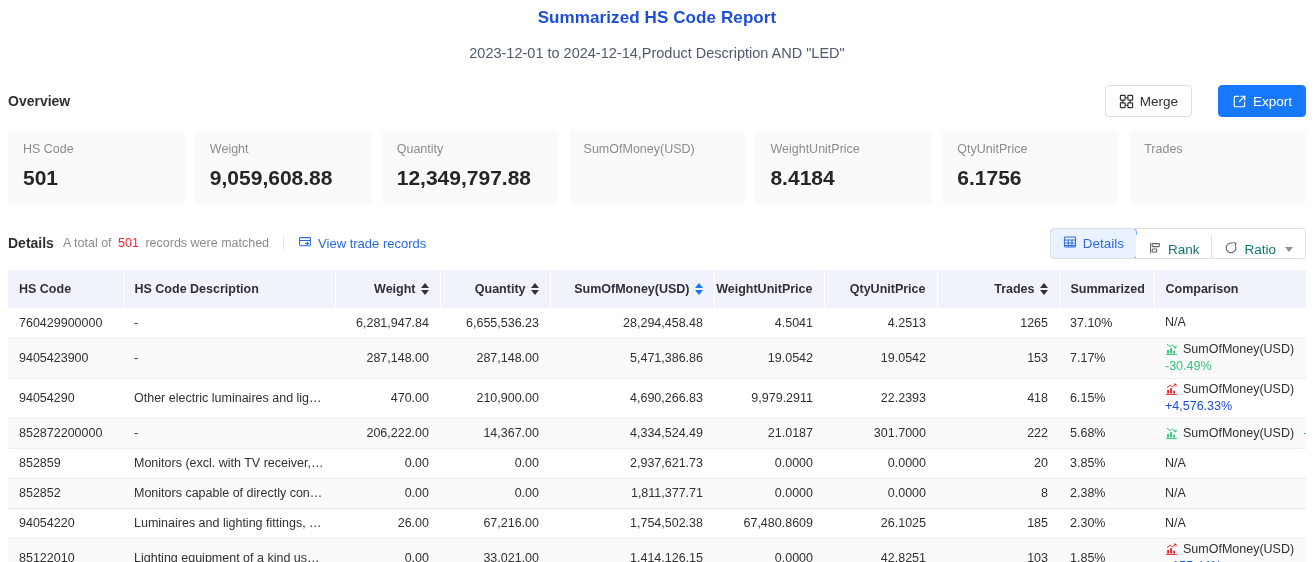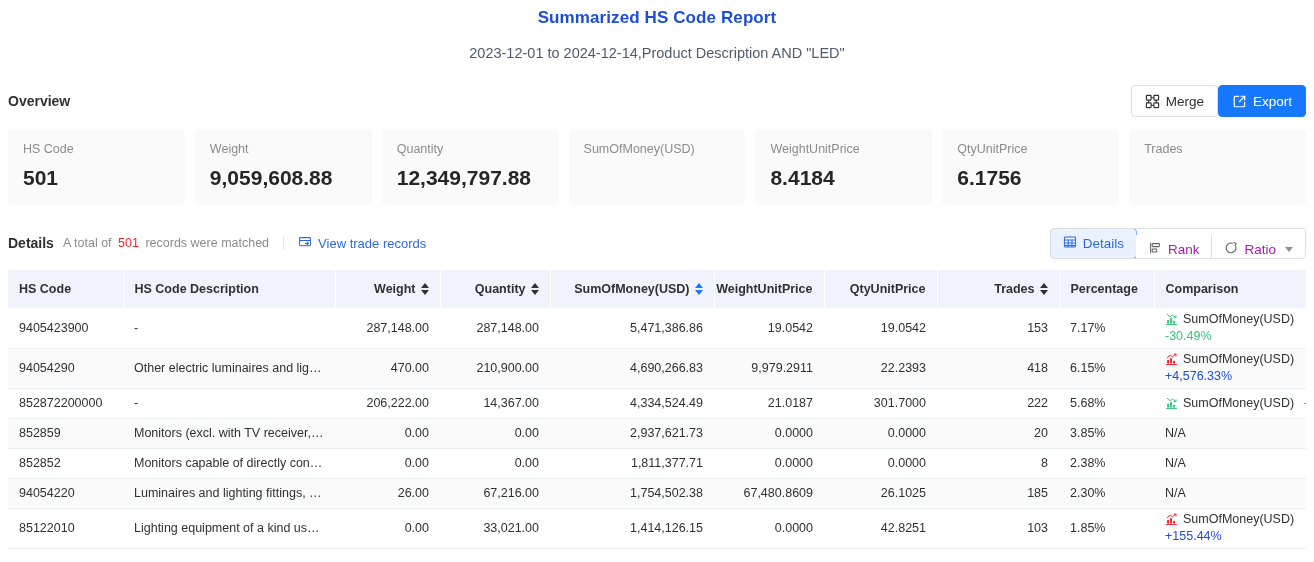--- a/index.html
+++ b/index.html
@@ -35,21 +35,21 @@
     justify-content: space-between;
     padding: 0 8px 0 8px;
     margin-top: 23px;
     height: 34px;
   }
   .overview-label {
     font-size: 14px;
     font-weight: 700;
     color: #303133;
   }
-  .overview-actions { display: flex; align-items: center; gap: 0; }
+  .overview-actions { display: flex; align-items: center; gap: 26px; }
 
   .btn {
     display: inline-flex;
     align-items: center;
     gap: 6px;
     height: 32px;
     padding: 0 13px;
     font-size: 13.5px;
     border-radius: 4px;
     cursor: pointer;
@@ -127,21 +127,21 @@
     border-radius: 4px;
     overflow: hidden;
     height: 31px;
     background: #fff;
   }
   .seg {
     display: inline-flex; align-items: center; gap: 6px;
     padding: 0 12px;
     height: 100%;
     font-size: 13.5px;
-    color: #a21caf;
+    color: #0f766e;
     cursor: pointer;
     border-right: 1px solid #dcdfe6;
     background: #fff;
     white-space: nowrap;
     margin-top: 12px;
   }
   .seg:last-child { border-right: none; }
   .seg.active {
     background: #eaf2ff;
     color: #2d6ae0;
@@ -408,31 +408,47 @@
           <div class="th-inner right">
             <span>Trades</span>
             <span class="sorter">
                 <i class="up"></i>
                 <i class="down"></i>
               </span>
           </div>
         </th>
         <th>
           <div class="th-inner">
-              <span>Percentage</span>
+              <span>Summarized</span>
             </div>
         </th>
         <th>
           <div class="th-inner">
               <span>Comparison</span>
             </div>
         </th>
       </tr>
     </thead>
     <tbody id="table-body">
+        <tr>
+          <td title="760429900000">760429900000</td>
+          <td title="-">-</td>
+          <td class="num" title="6,281,947.84">6,281,947.84</td>
+          <td class="num" title="6,655,536.23">6,655,536.23</td>
+          <td class="num" title="28,294,458.48">28,294,458.48</td>
+          <td class="num" title="4.5041">4.5041</td>
+          <td class="num" title="4.2513">4.2513</td>
+          <td class="num" title="1265">1265</td>
+          <td title="37.10%">37.10%</td>
+          <td>
+            <div class="cmp-wrap">
+              <span class="na">N/A</span>
+            </div>
+          </td>
+        </tr>
         <tr class="tall">
           <td title="9405423900">9405423900</td>
           <td title="-">-</td>
           <td class="num" title="287,148.00">287,148.00</td>
           <td class="num" title="287,148.00">287,148.00</td>
           <td class="num" title="5,471,386.86">5,471,386.86</td>
           <td class="num" title="19.0542">19.0542</td>
           <td class="num" title="19.0542">19.0542</td>
           <td class="num" title="153">153</td>
           <td title="7.17%">7.17%</td>

